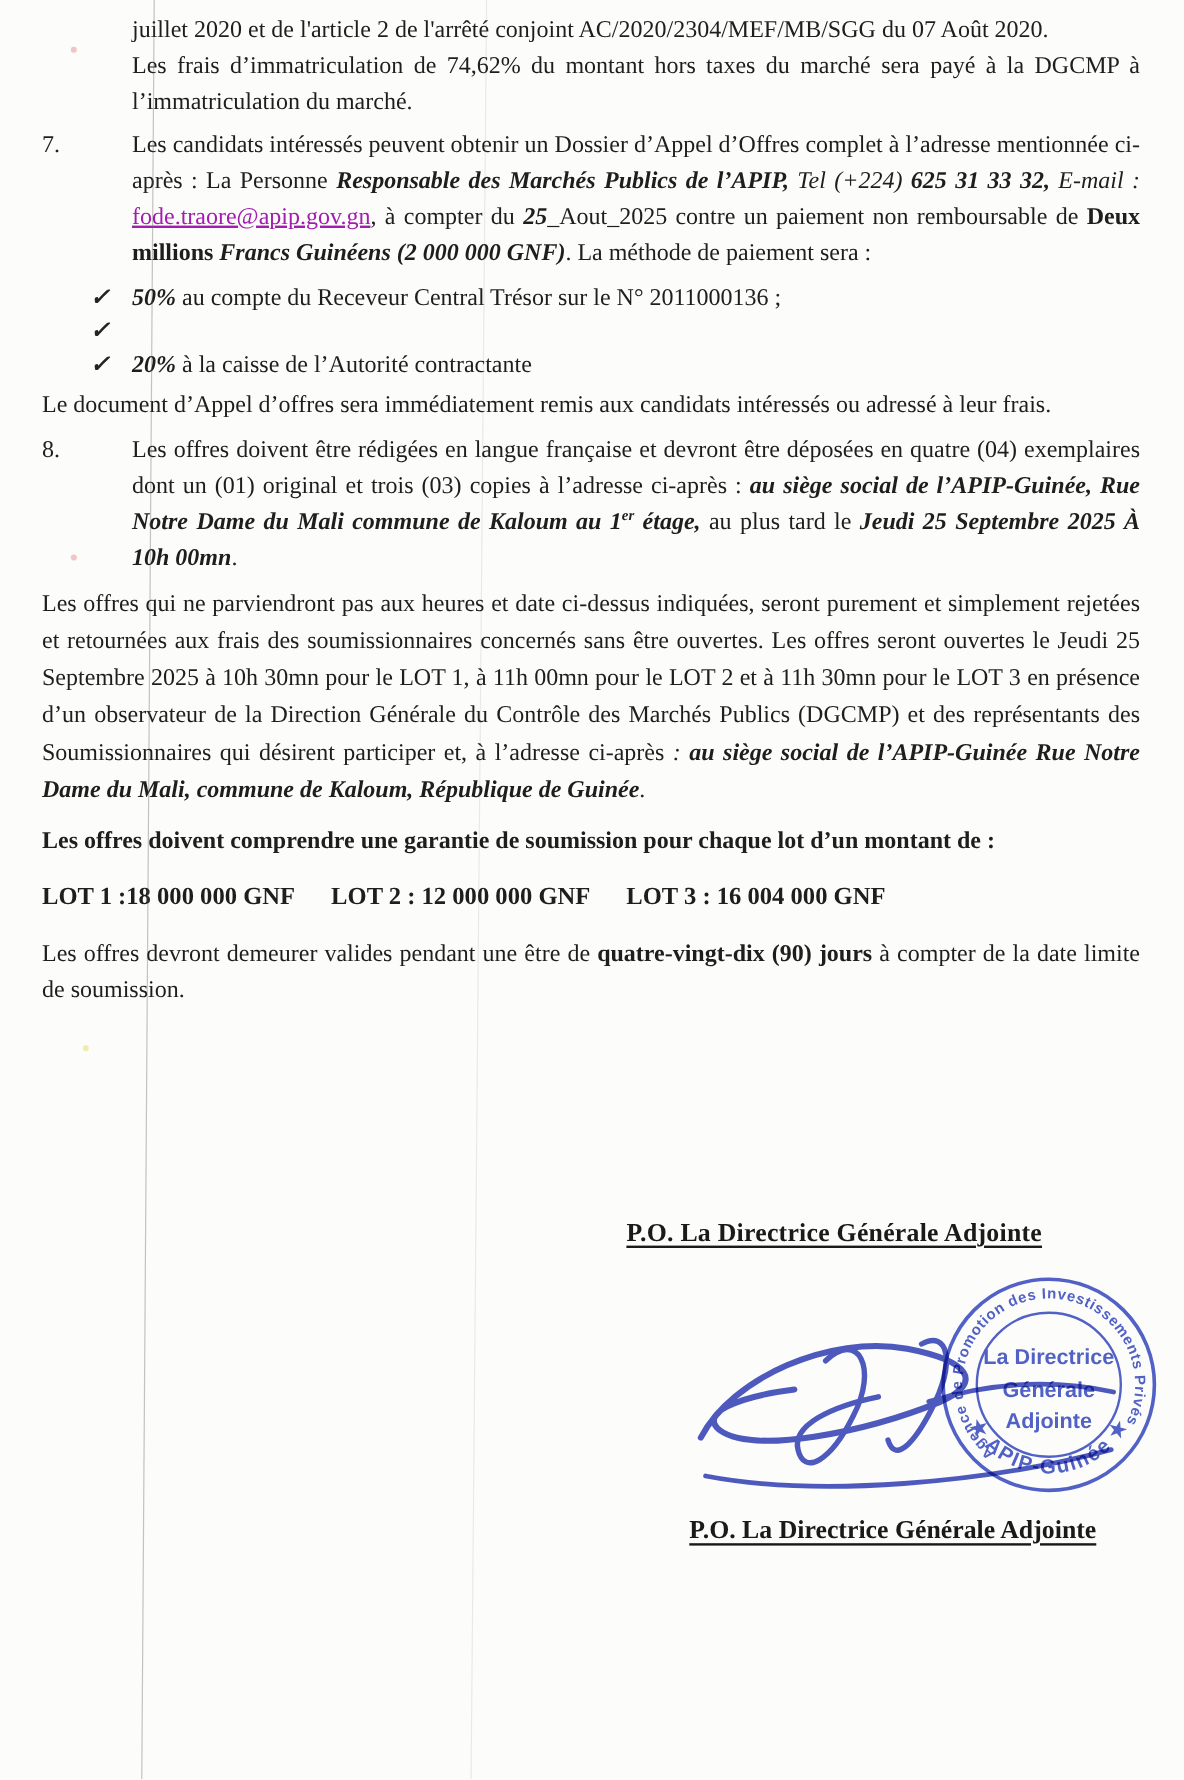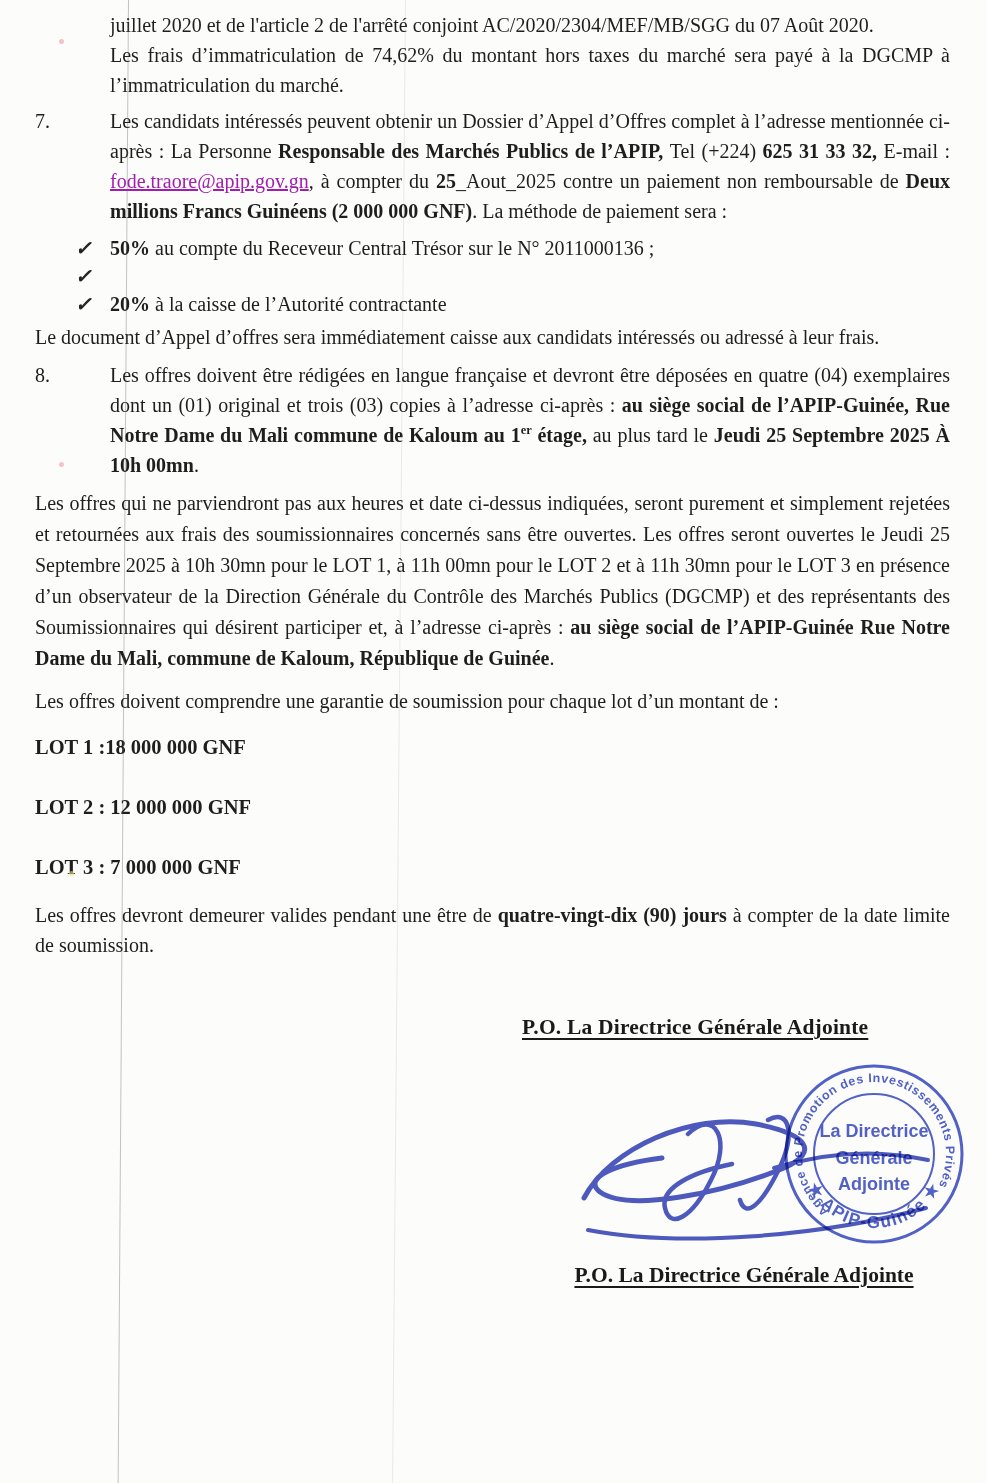--- a/index.html
+++ b/index.html
@@ -16,26 +16,26 @@
   .flow{padding:10px 37px 0 35px;}
   p{margin:0;}
   .just{text-align:justify;}
   .indent{margin-left:75px;}
   .numitem{display:flex;}
   .numitem .num{width:75px;flex:none;}
   .numitem .itembody{flex:1;text-align:justify;}
   .check-row{display:flex;margin-left:40px;line-height:28px;}
   .check-row .check{width:35px;flex:none;font-weight:bold;font-style:italic;color:#242424;}
   .b{font-weight:bold;}
-  .i{}
+  .i{font-style:italic;}
   .sup{vertical-align:super;font-size:0.62em;line-height:0;}
   .link{color:#a21caf;text-decoration:underline;}
-  .lots{display:flex;gap:30px;font-weight:bold;font-size:20.5px;margin-top:16px;flex-direction:column;}
+  .lots{display:flex;gap:30px;font-weight:bold;font-size:20.5px;margin-top:16px;}
   .mt6{margin-top:6px;}.mt8{margin-top:8px;}.mt4{margin-top:4px;}
-  .mt12{margin-top:12px;}.mt18{margin-top:18px;}
+  .mt12{margin-top:12px;font-weight:bold;}.mt18{margin-top:18px;}
   .bigpara{line-height:31px;margin-top:8px;}
   .heading-po{
     position:absolute;left:522px;top:1012px;
     font-weight:bold;font-size:21.5px;
     text-decoration:underline;text-decoration-thickness:2px;text-underline-offset:4px;
     color:#1a1a1a;letter-spacing:0.2px;
   }
   .sign-block{
     position:absolute;left:548px;top:1260px;width:392px;
     text-align:center;font-weight:bold;font-size:21.5px;line-height:31px;
@@ -82,35 +82,35 @@
       </div>
       <div class="check-row">
         <span class="check">✓</span>
       </div>
       <div class="check-row">
         <span class="check">✓</span>
         <span><span class="b i">20%</span><span> à la caisse de l’Autorité contractante</span></span>
       </div>
     </div>
 
-    <p class="just mt4">Le document d’Appel d’offres sera immédiatement caisse aux candidats intéressés ou adressé à leur frais.</p>
+    <p class="just mt4">Le document d’Appel d’offres sera immédiatement remis aux candidats intéressés ou adressé à leur frais.</p>
 
     <div class="numitem mt8">
       <span class="num">8.</span>
       <span class="itembody"><span>Les offres doivent être rédigées en langue française et devront être déposées en quatre (04) exemplaires dont un (01) original et trois (03) copies à l’adresse ci-après : </span><span class="b i">au siège social de l’APIP-Guinée, Rue Notre Dame du Mali commune de Kaloum au 1</span><span class="b i sup">er</span><span class="b i"> étage,</span><span> au plus tard le </span><span class="b i">Jeudi 25 Septembre 2025 À 10h 00mn</span><span>.</span></span>
     </div>
 
     <p class="just bigpara"><span>Les offres qui ne parviendront pas aux heures et date ci-dessus indiquées, seront purement et simplement rejetées et retournées aux frais des soumissionnaires concernés sans être ouvertes. Les offres seront ouvertes le Jeudi 25 Septembre 2025 à 10h 30mn pour le LOT 1, à 11h 00mn pour le LOT 2 et à 11h 30mn pour le LOT 3 en présence d’un observateur de la Direction Générale du Contrôle des Marchés Publics (DGCMP) et des représentants des Soumissionnaires qui désirent participer et, à l’adresse ci-après </span><span class="i">: </span><span class="b i">au siège social de l’APIP-Guinée Rue Notre Dame du Mali, commune de Kaloum, République de Guinée</span><span>.</span></p>
 
     <p class="just mt12">Les offres doivent comprendre une garantie de soumission pour chaque lot d’un montant de :</p>
 
     <div class="lots">
       <span>LOT 1 :18 000 000 GNF</span>
       <span>LOT 2 : 12 000 000 GNF</span>
-      <span>LOT 3 : 7 000 000 GNF</span>
+      <span>LOT 3 : 16 004 000 GNF</span>
     </div>
 
     <p class="just mt18"><span>Les offres devront demeurer valides pendant une être de </span><span class="b">quatre-vingt-dix (90) jours</span><span> à compter de la date limite de soumission.</span></p>
 
   </div>
 
   <div class="heading-po">P.O. La Directrice Générale Adjointe</div>
 
   <div class="stamp-wrap">
     <svg width="200" height="200" viewBox="0 0 200 200">

